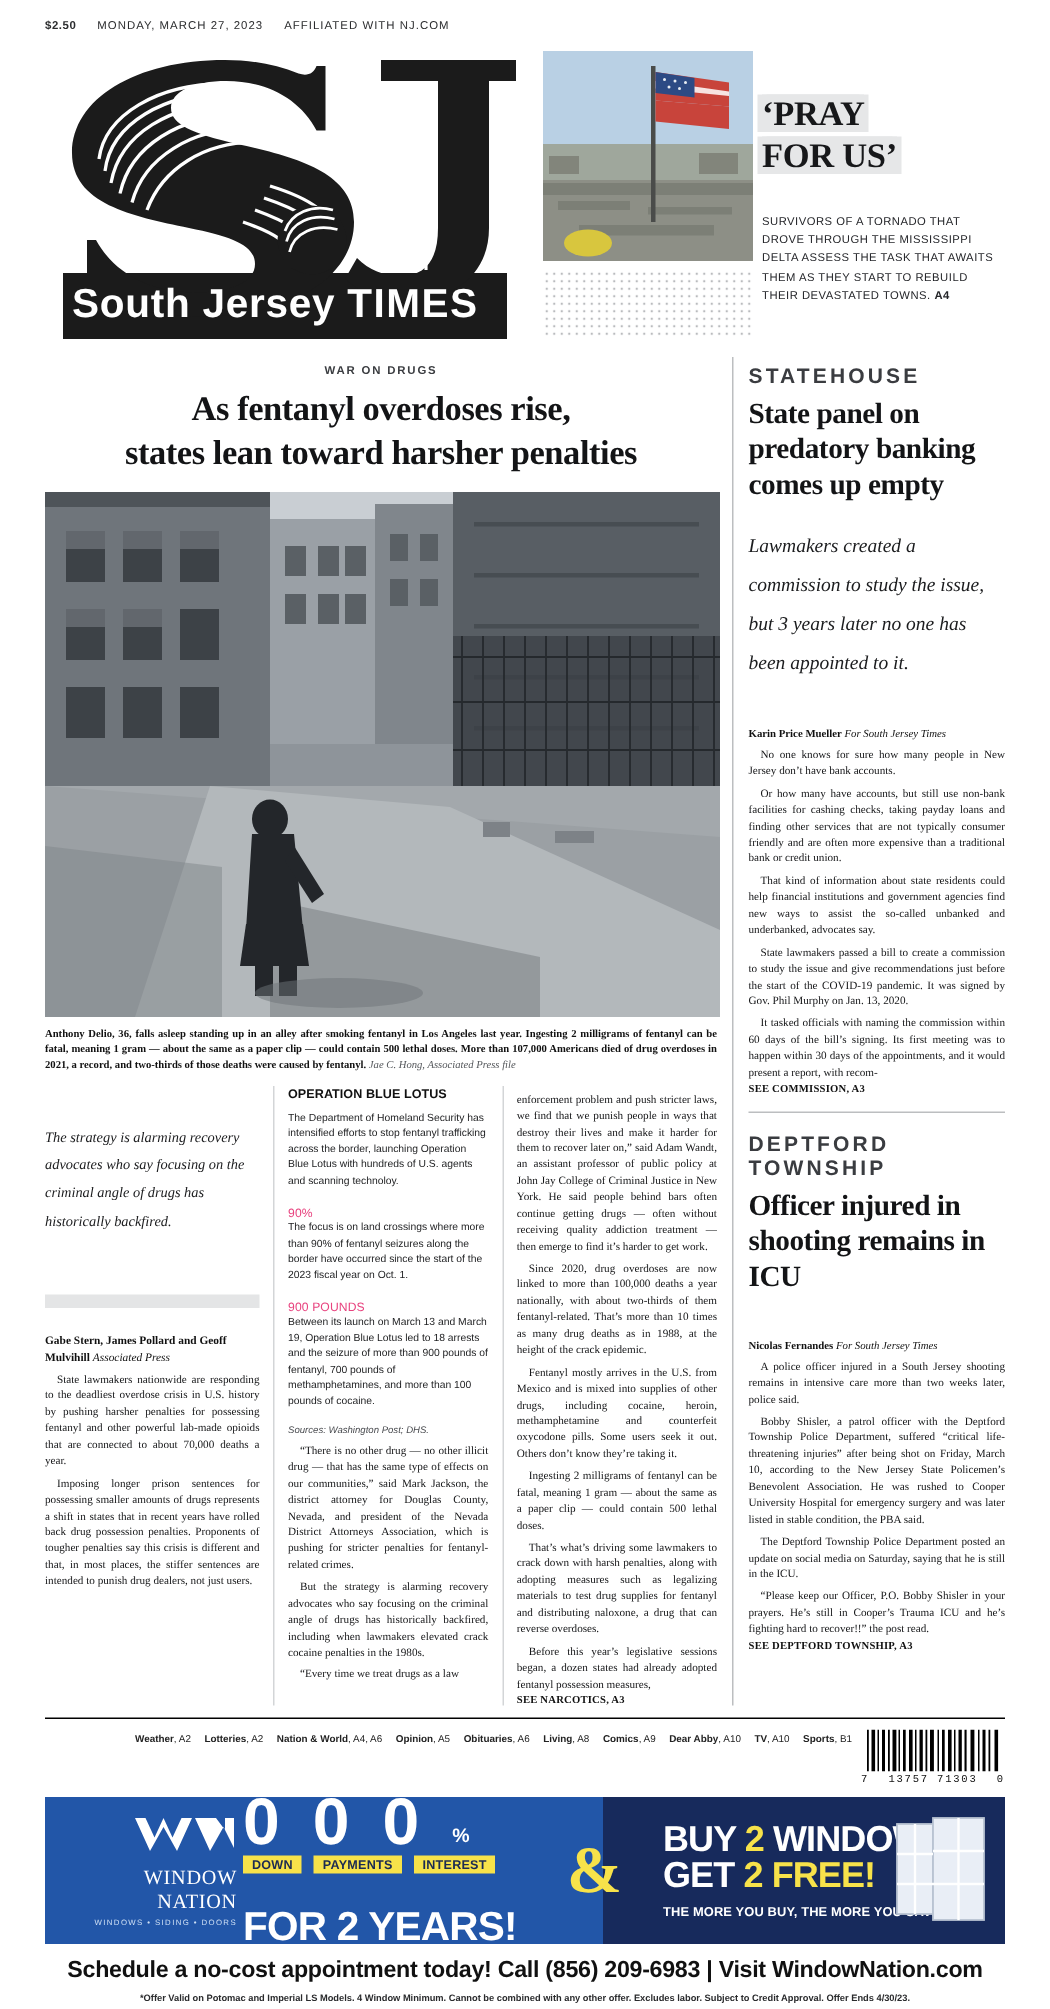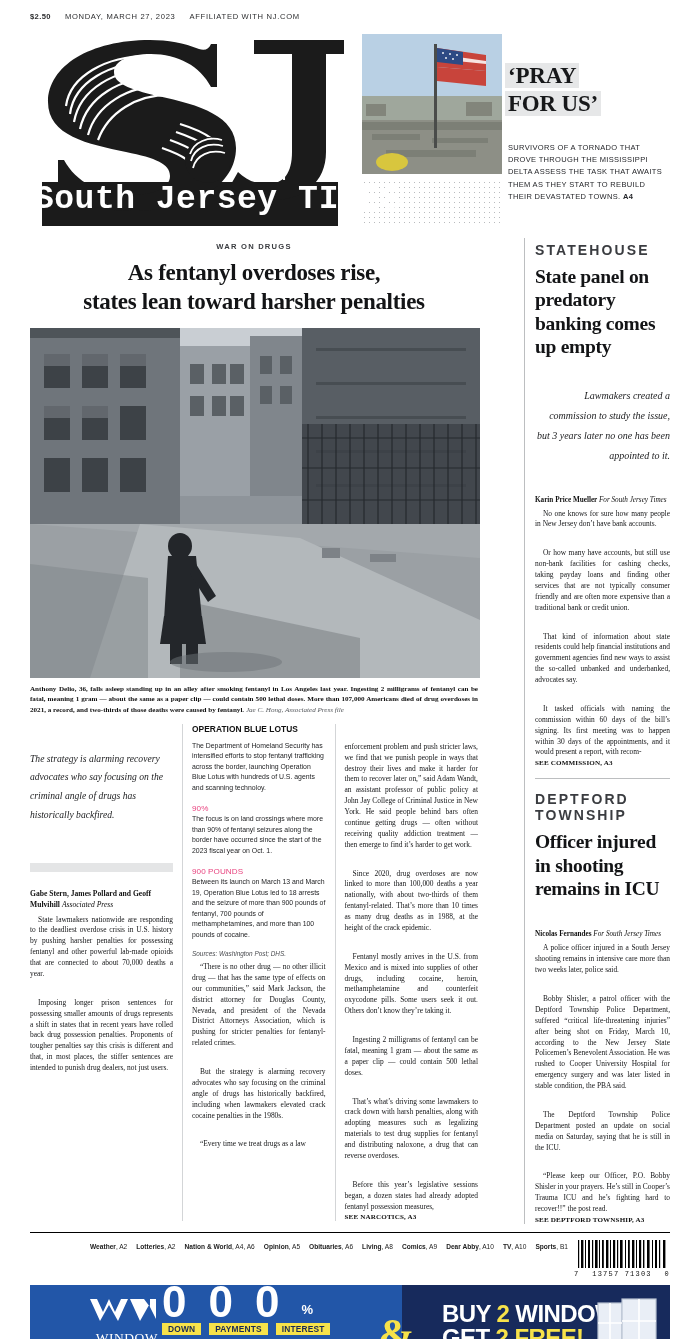--- a/index.html
+++ b/index.html
@@ -19,23 +19,23 @@
     font-size: 7.6px; letter-spacing: 0.09em;
     color: #2b2c2e; font-weight: 400;
   }
   .topbar .price { font-weight: 700; letter-spacing: 0.05em; }
 
   
   .masthead { display: flex; gap: 0; margin-top: 4px; height: 196px; }
   .logo-block { width: 320px; position: relative; }
   .logo-sj { width: 320px; height: 196px; display: block; }
   .logo-words {
-    position: absolute; left: 4px; bottom: 10px;
-    font-family: Liberation Mono, monospace;
-    font-weight: 700; font-size: 33px; color: #ffffff;
+    position: absolute; left: 18px; bottom: 10px;
+    font-family: Liberation Sans, sans-serif;
+    font-weight: 700; font-size: 27px; color: #ffffff;
     letter-spacing: 0.5px; white-space: nowrap;
   }
   .logo-words .times { letter-spacing: 1px; }
 
   .mast-photo-wrap { width: 140px; padding-left: 12px; padding-top: 2px; }
   .mast-photo { width: 140px; height: 140px; position: relative; overflow: hidden; }
   .dots {
     margin-top: 6px; width: 140px; height: 44px;
     background-image: radial-gradient(#b9bbbe 0.9px, transparent 1px);
     background-size: 5px 5px;
@@ -48,21 +48,21 @@
     background: #e6e7e8; box-shadow: 3px 0 0 #e6e7e8, -3px 0 0 #e6e7e8;
     letter-spacing: -0.2px;
   }
   .teaser-deck {
     margin-top: 24px; font-size: 7.5px; line-height: 1.62;
     letter-spacing: 0.045em; color: #25262a; font-weight: 500;
   }
   .teaser-deck .pg { font-weight: 700; }
 
   
-  .body-grid { display: flex; margin-top: 10px; gap: 36px; }
+  .body-grid { display: flex; margin-top: 10px; }
   .left-main { width: 458px; padding-right: 10px; }
   .right-rail { width: 182px; padding-left: 10px; border-left: 1px solid #bcbec0; }
 
   
   .lead-kicker {
     text-align: center; font-size: 7.6px; font-weight: 700;
     letter-spacing: 0.16em; color: #3a3c40; margin-top: 4px;
   }
   .lead-head {
     text-align: center;
@@ -95,21 +95,21 @@
   .gray-bar { margin-top: 38px; height: 9px; background: #e4e5e6; }
   .byline {
     margin-top: 16px; font-family: "Liberation Serif", serif;
     font-size: 7.6px; font-weight: 700; line-height: 1.45; color: #111;
   }
   .byline .org { font-weight: 400; font-style: italic; }
 
   p.bodytext {
     font-family: "Liberation Serif", serif;
     font-size: 7.45px; line-height: 1.46; text-align: justify;
-    text-indent: 8px; color: #141517; margin-top: 18px;
+    text-indent: 8px; color: #141517; margin-top: 4px;
     hyphens: auto; -webkit-hyphens: auto;
   }
   p.bodytext.first { margin-top: 5px; }
   .jumpline {
     font-family: "Liberation Serif", serif;
     font-size: 7.1px; font-weight: 700; letter-spacing: 0.02em;
     color: #111; margin-top: 1px;
   }
 
   
@@ -133,22 +133,22 @@
     font-size: 14px; font-weight: 700; letter-spacing: 0.15em;
     color: #3a3c40; margin-top: 4px;
   }
   .rail-head {
     font-family: "Liberation Serif", serif;
     font-weight: 700; font-size: 19.5px; line-height: 1.2;
     margin-top: 7px; letter-spacing: -0.3px; color: #131416;
   }
   .rail-deck {
     font-family: "Liberation Serif", serif;
-    font-style: italic; font-size: 10px; line-height: 2.0;
-    color: #1b1c1e; margin-top: 27px; text-align: right;
+    font-style: italic; font-size: 13px; line-height: 2.0;
+    color: #1b1c1e; margin-top: 16px;
   }
   .rail-byline {
     margin-top: 30px; font-family: "Liberation Serif", serif;
     font-size: 7.2px; font-weight: 700; color: #111;
   }
   .rail-byline .org { font-weight: 400; font-style: italic; }
   .rail-sep { border-top: 1px solid #bcbec0; margin: 11px 0 12px; }
 
   
   .index-wrap {
@@ -470,20 +470,21 @@
       <div class="rail-kicker">STATEHOUSE</div>
       <h2 class="rail-head">State panel on predatory banking comes up empty</h2>
       <div class="rail-deck">Lawmakers created a commission to study the issue, but 3 years later no one has been appointed to it.</div>
       <div class="rail-byline">
         <span>Karin Price Mueller</span>
         <span class="org">For South Jersey Times</span>
       </div>
       <p class="bodytext first">No one knows for sure how many people in New Jersey don’t have bank accounts.</p>
       <p class="bodytext">Or how many have accounts, but still use non-bank facilities for cashing checks, taking payday loans and finding other services that are not typically consumer friendly and are often more expensive than a traditional bank or credit union.</p>
       <p class="bodytext">That kind of information about state residents could help financial institutions and government agencies find new ways to assist the so-called unbanked and underbanked, advocates say.</p>
+      <p class="bodytext">State lawmakers passed a bill to create a commission to study the issue and give recommendations just before the start of the COVID-19 pandemic. It was signed by Gov. Phil Murphy on Jan. 13, 2020.</p>
       <p class="bodytext">It tasked officials with naming the commission within 60 days of the bill’s signing. Its first meeting was to happen within 30 days of the appointments, and it would present a report, with recom-</p>
       <div class="jumpline">SEE COMMISSION, A3</div>
 
       <div class="rail-sep"></div>
 
       <div class="rail-kicker" style="margin-top:0">DEPTFORD TOWNSHIP</div>
       <h2 class="rail-head">Officer injured in shooting remains in ICU</h2>
       <div class="rail-byline">
         <span>Nicolas Fernandes</span>
         <span class="org">For South Jersey Times</span>

